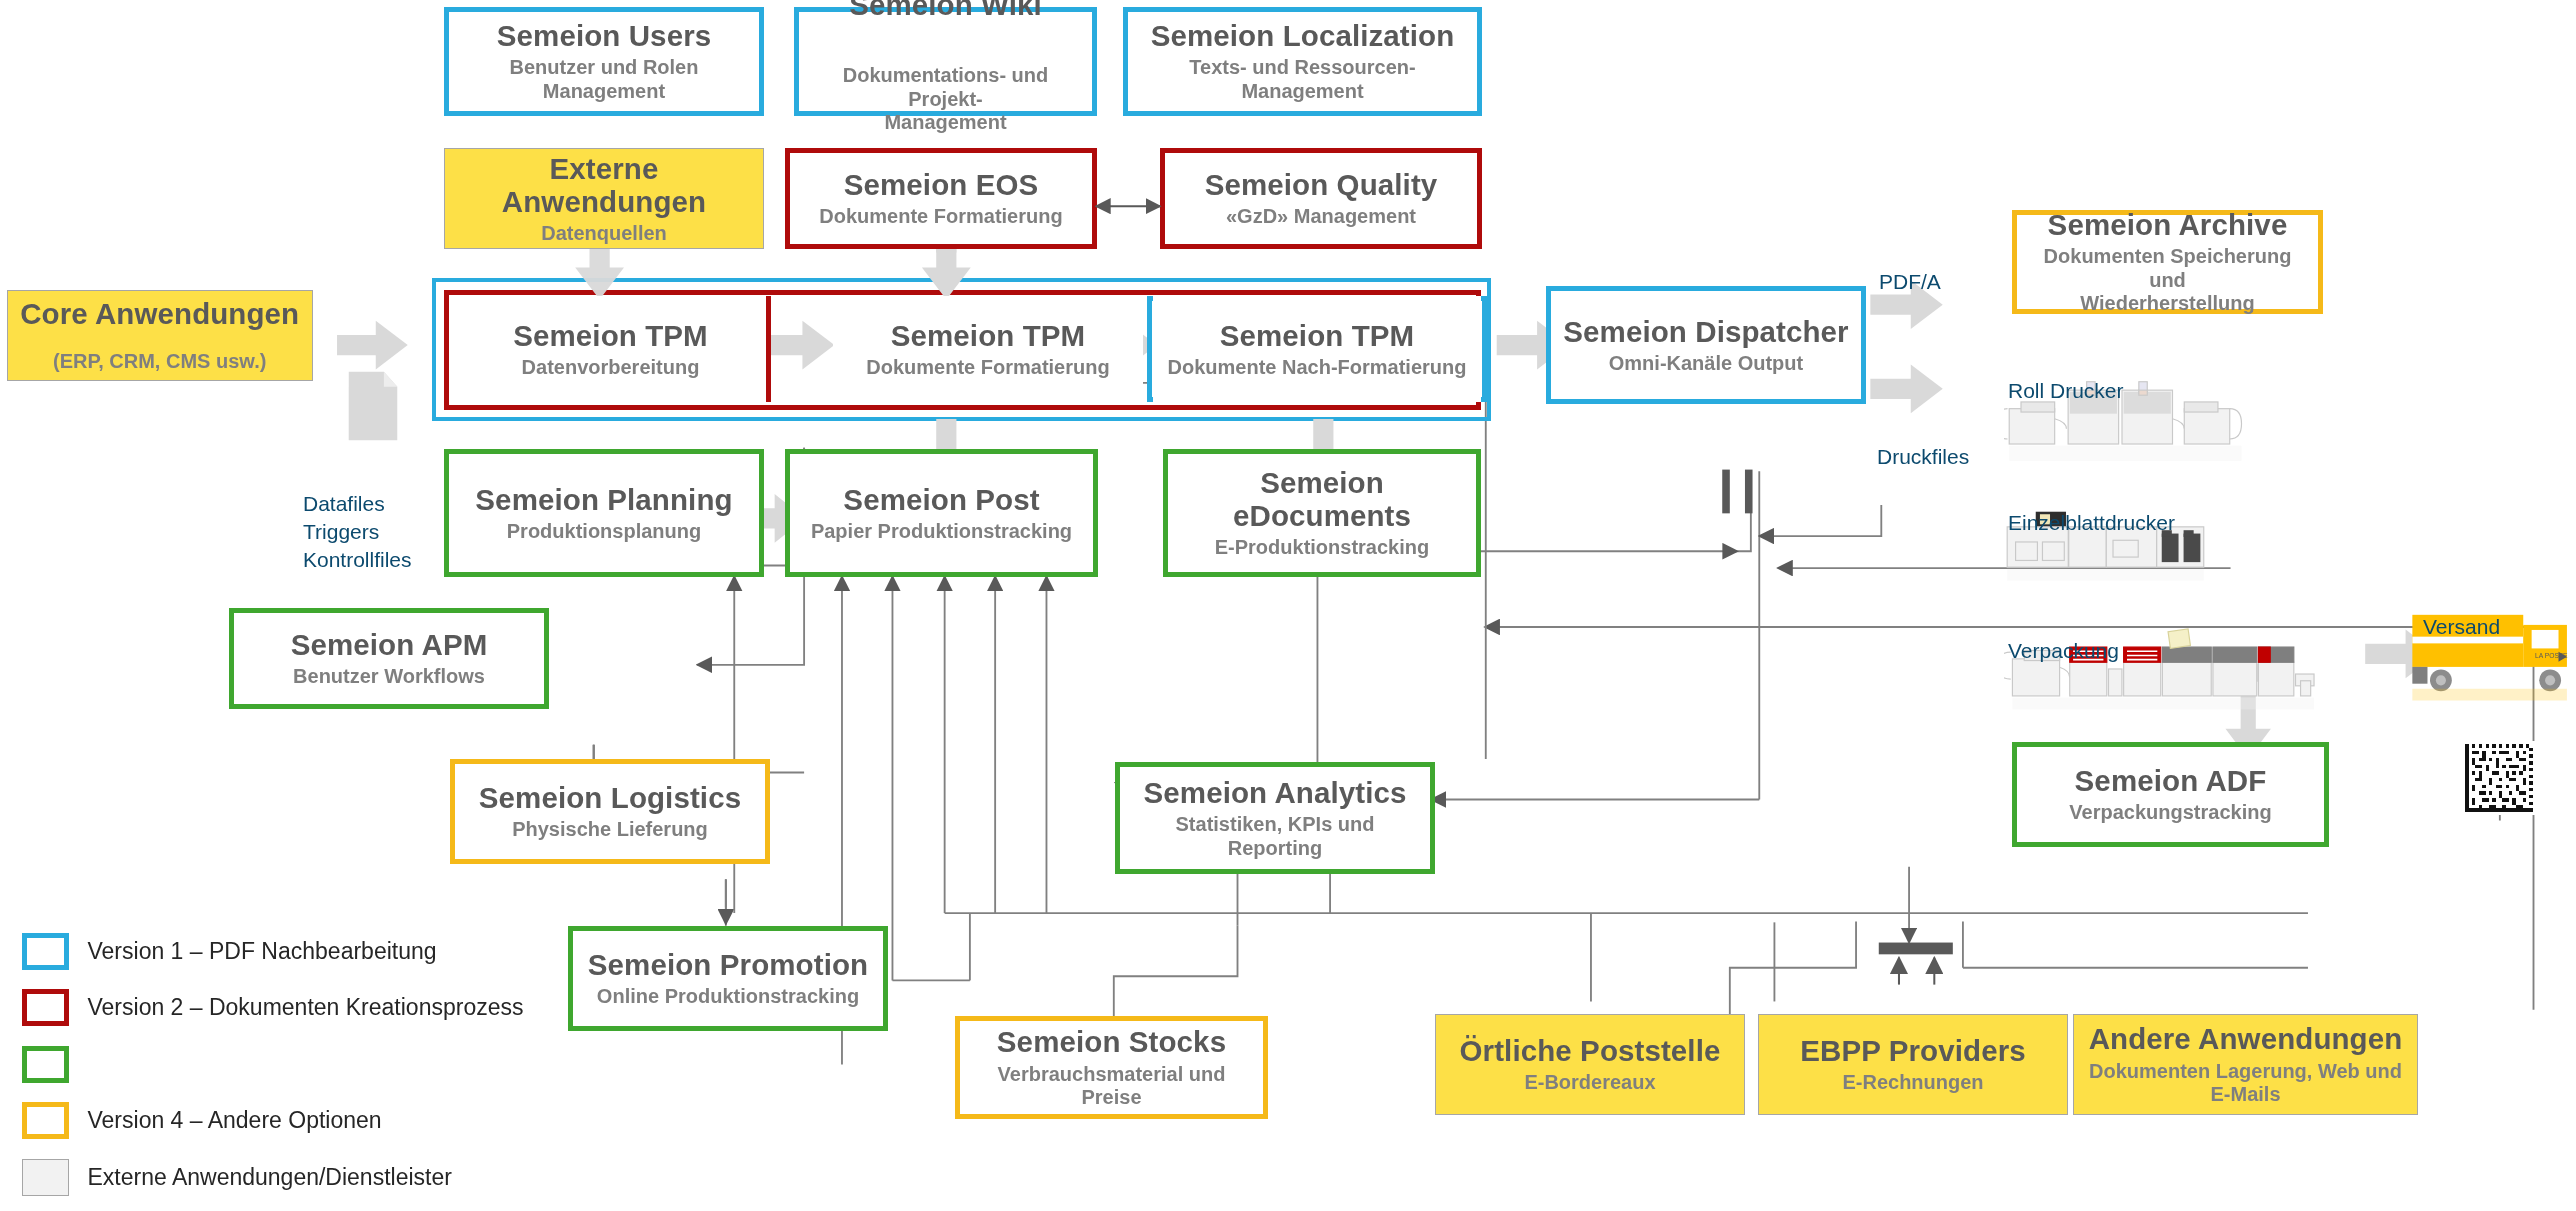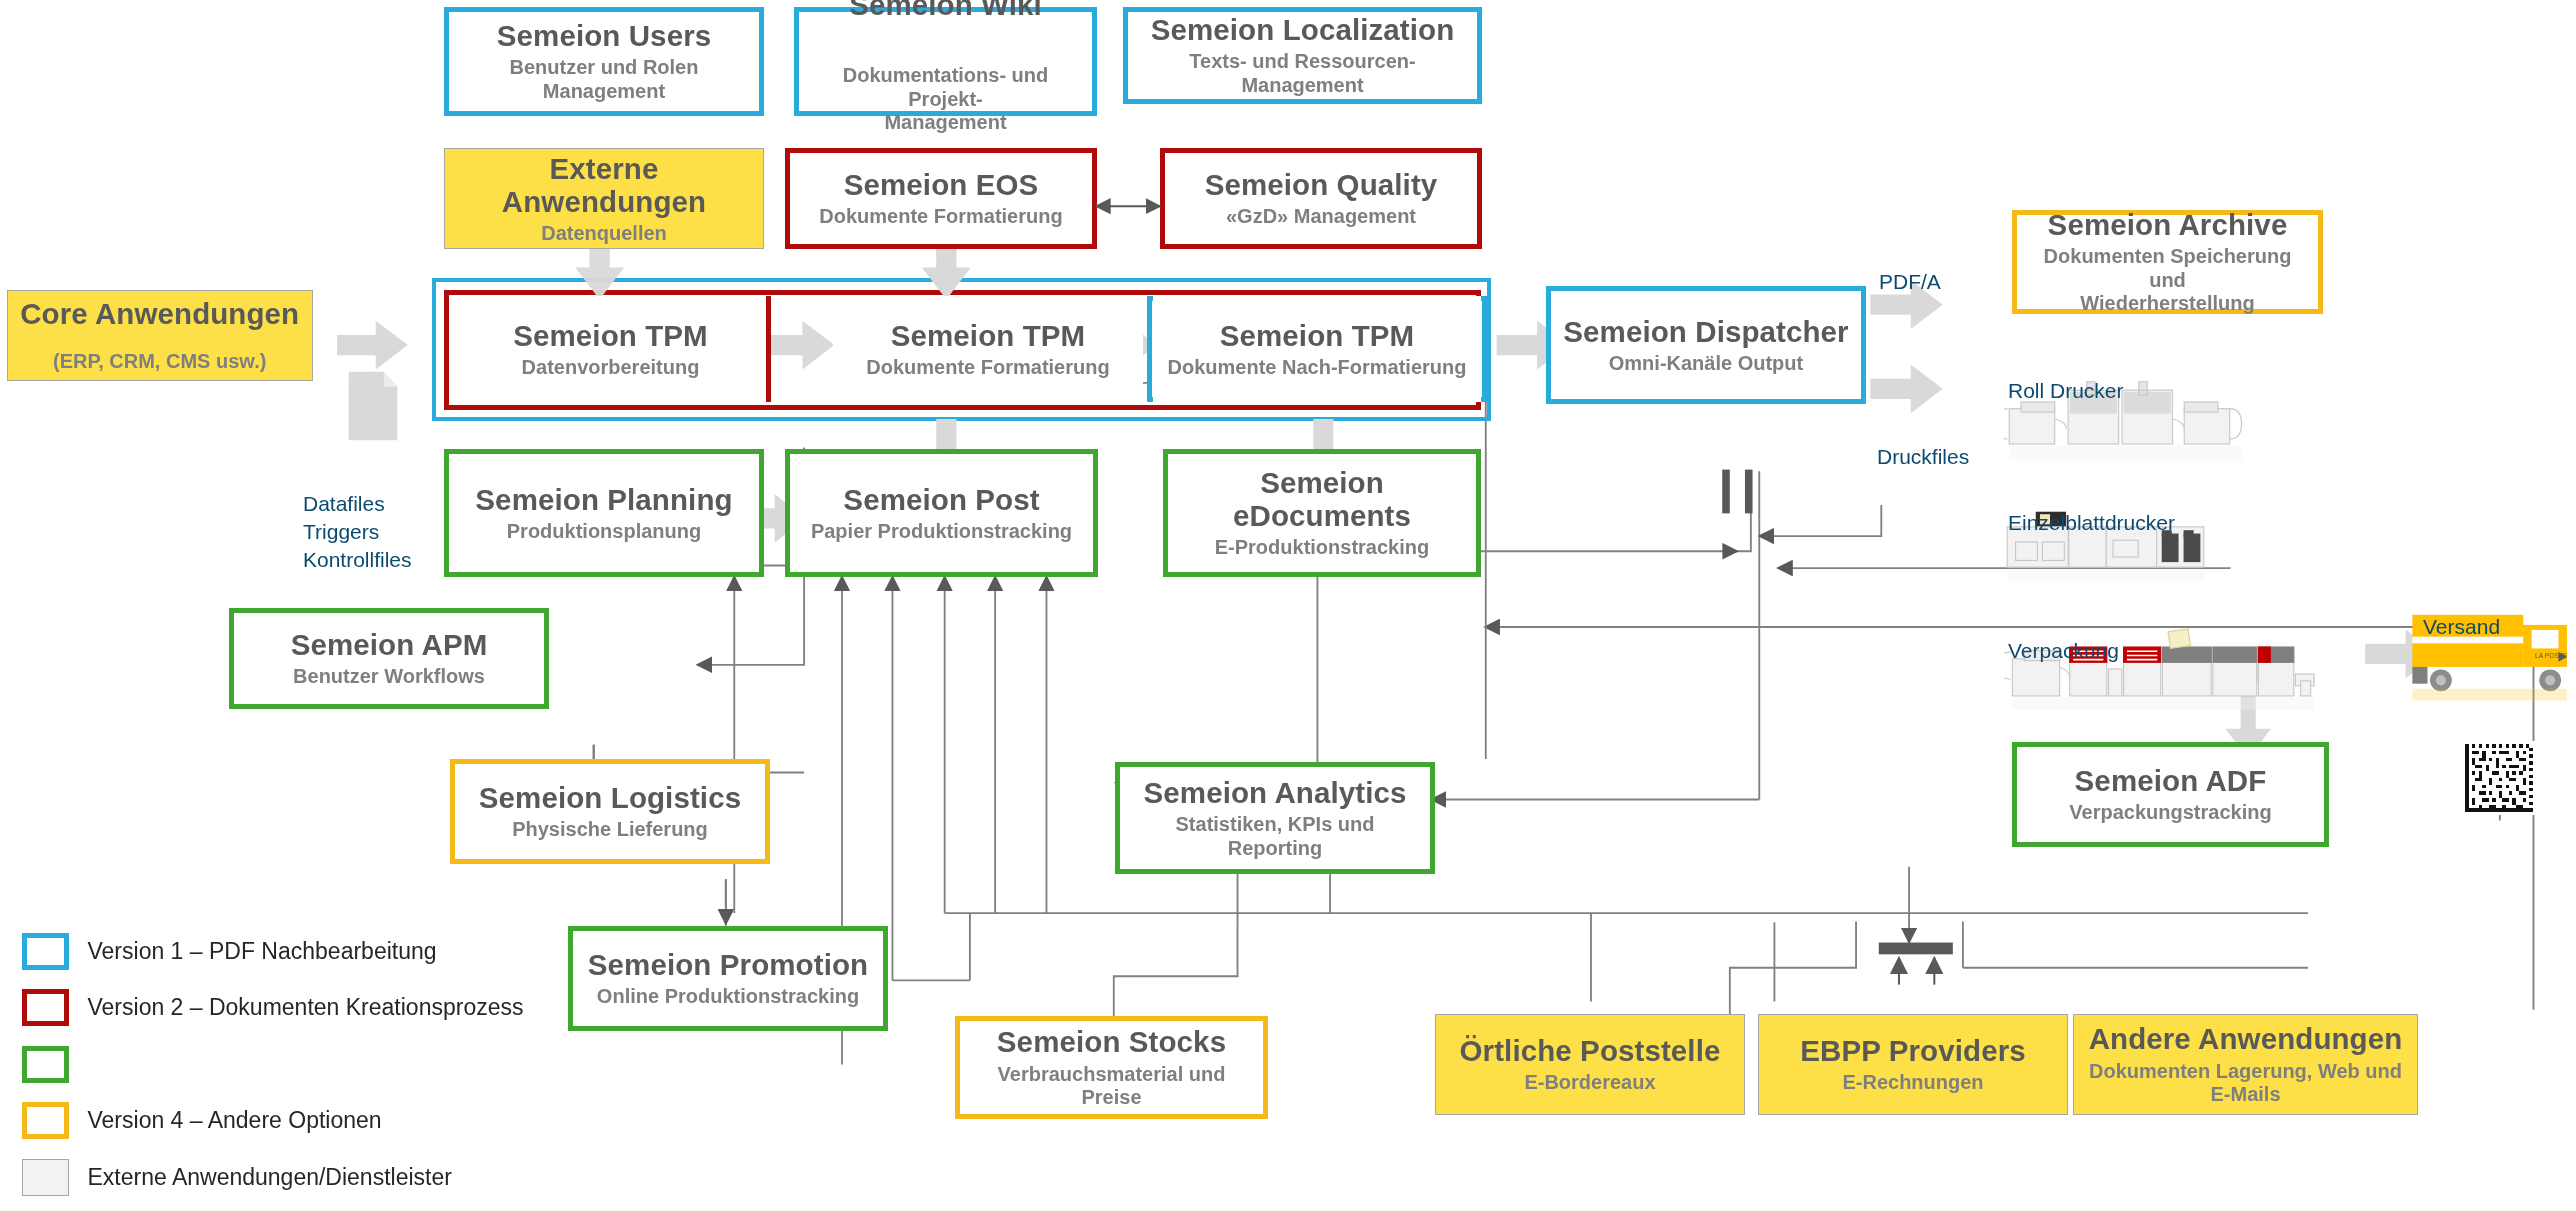--- a/index.html
+++ b/index.html
@@ -168,21 +168,21 @@
     <div class="s" style="white-space:pre-line">Benutzer und Rolen
 Management</div>
   </div>
 
   <div class="node b-cyan" style="left:794px;top:6.7px;width:303px;height:109px;gap:39px;">
     <div class="t">Semeion Wiki</div>
     <div class="s" style="white-space:pre-line">Dokumentations- und Projekt-
 Management</div>
   </div>
 
-  <div class="node b-cyan" style="left:1123px;top:6.7px;width:359px;height:97px;">
+  <div class="node b-cyan" style="left:1123px;top:6.7px;width:359px;height:109px;">
     <div class="t">Semeion Localization</div>
     <div class="s" style="white-space:pre-line">Texts- und Ressourcen-Management</div>
   </div>
 
   <div class="node b-gray" style="left:444px;top:148px;width:320px;height:101px;">
     <div class="t" style="white-space:pre-line">Externe
 Anwendungen</div>
     <div class="s">Datenquellen</div>
   </div>
 

